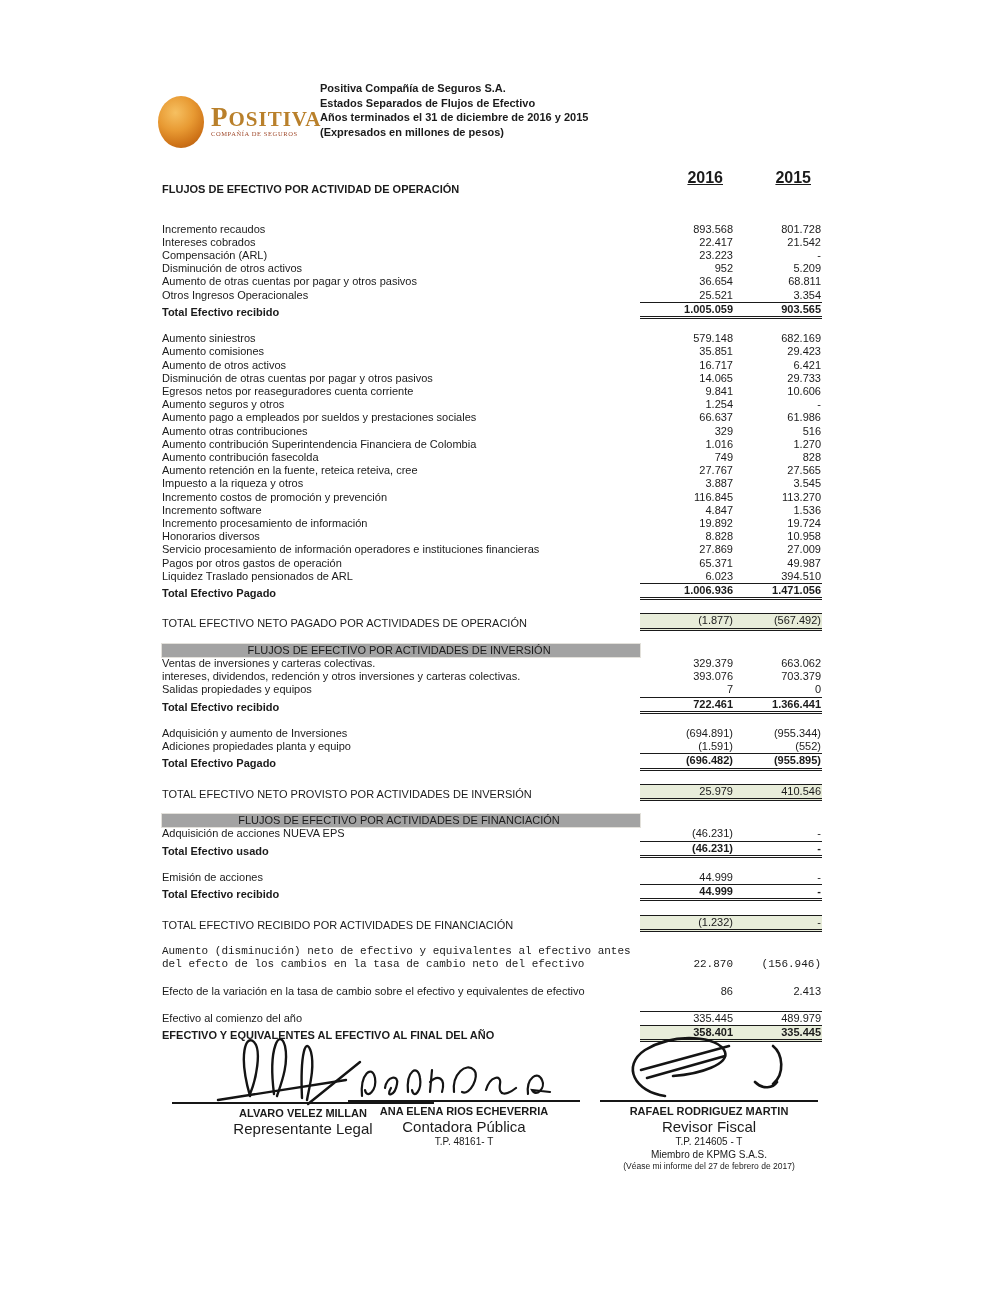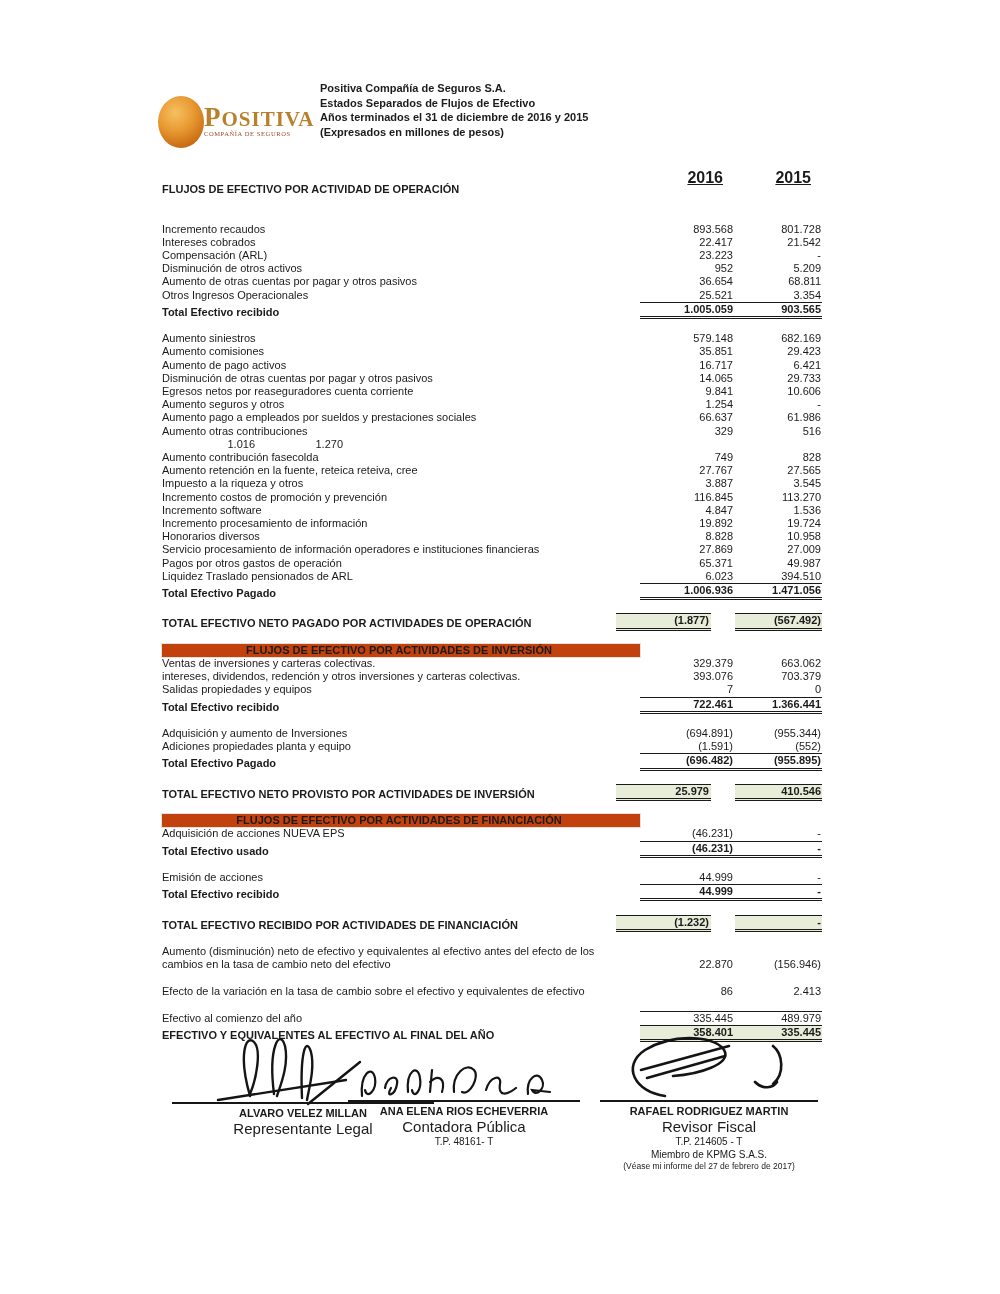--- a/index.html
+++ b/index.html
@@ -1,20 +1,20 @@
 <!DOCTYPE html>
 <html><head>
 <meta charset="utf-8">
 <style>
   html,body{margin:0;padding:0;background:#ffffff;}
   .page{position:relative;width:1000px;height:1294px;background:#ffffff;overflow:hidden;
         font-family:"Liberation Sans",sans-serif;color:#1b1b1b;}
 
   
-  .logo{position:absolute;left:158px;top:96px;display:flex;align-items:center;}
+  .logo{position:absolute;left:158px;top:96px;display:flex;align-items:center;gap:7px;}
   .logo-ball{width:46px;height:52px;border-radius:50%;
     background:radial-gradient(circle at 38% 32%, #f6c061 0%, #e89a33 40%, #cf7418 70%, #a8520f 100%);}
   .logo-brand{display:block;font-family:"Liberation Serif",serif;font-size:21px;letter-spacing:1px;
     color:#b9802b;line-height:20px;font-weight:bold;}
   .logo-brand::first-letter{font-size:27px;}
   .logo-tag{display:block;font-family:"Liberation Serif",serif;font-size:6.5px;letter-spacing:.6px;
     color:#a04a2c;margin-top:1px;}
 
   
   .doc-header{position:absolute;left:320px;top:81px;width:360px;
@@ -24,30 +24,30 @@
 
   
   .table{position:absolute;left:162px;top:183px;width:660px;font-size:11px;}
   .row{display:flex;align-items:flex-end;line-height:13.2px;min-height:13.2px;}
   .lab{flex:1;padding-right:4px;white-space:nowrap;}
   .v1{width:95px;text-align:right;padding:0 2px;box-sizing:border-box;}
   .v2{width:87px;text-align:right;padding:0 1px;box-sizing:border-box;}
   .r-gap{height:13px;}
   .r-gap_s{height:6px;}
   .r-header .lab{font-weight:bold;}
-  .r-band .lab{background:#c2410c;font-weight:bold;text-align:center;white-space:nowrap;
+  .r-band .lab{background:#a3a3a3;font-weight:normal;text-align:center;white-space:nowrap;
      box-shadow:0 0 0 1px #e3e1db;}
   .r-total{font-weight:bold;}
   .r-total .v1,.r-total .v2{border-top:1px solid #1a1a1a;border-bottom:3px double #1a1a1a;}
-  .r-net{font-weight:bold;gap:24px;}
+  .r-net{font-weight:normal;}
   .r-net .v1,.r-net .v2,.r-final .v1,.r-final .v2{
      background:#e8edda;border-top:1px solid #1a1a1a;border-bottom:3px double #1a1a1a;padding-left:37px;}
   .r-final{font-weight:bold;}
   .r-topline .v1,.r-topline .v2{border-top:1px solid #1a1a1a;}
-  .r-item2{margin-top:0;}
+  .r-item2{margin-top:0;font-family:Liberation Mono, monospace;}
   .r-item2 .lab{white-space:normal;max-width:520px;}
 
   
   .sig{position:absolute;text-align:center;}
   .sig svg{display:block;margin:0 auto;}
   .sigline{border-top:2px solid #161616;margin-top:-4px;}
   .sig-name{font-weight:bold;font-size:11px;margin-top:3px;}
   .sig-role{font-size:15px;margin-top:1px;}
   .sig-tp{font-size:10px;margin-top:1px;}
   .sig-member{font-size:10px;margin-top:2px;text-align:center;}
@@ -130,21 +130,21 @@
         <span class="lab">Aumento siniestros</span>
         <span class="v1">579.148</span>
         <span class="v2">682.169</span>
       </div>
       <div class="row r-item">
         <span class="lab">Aumento comisiones</span>
         <span class="v1">35.851</span>
         <span class="v2">29.423</span>
       </div>
       <div class="row r-item">
-        <span class="lab">Aumento de pago activos</span>
+        <span class="lab">Aumento de otros activos</span>
         <span class="v1">16.717</span>
         <span class="v2">6.421</span>
       </div>
       <div class="row r-item">
         <span class="lab">Disminución de otras cuentas por pagar y otros pasivos</span>
         <span class="v1">14.065</span>
         <span class="v2">29.733</span>
       </div>
       <div class="row r-item">
         <span class="lab">Egresos netos por reaseguradores cuenta corriente</span>
@@ -160,20 +160,21 @@
         <span class="lab">Aumento pago  a empleados por sueldos y prestaciones sociales</span>
         <span class="v1">66.637</span>
         <span class="v2">61.986</span>
       </div>
       <div class="row r-item">
         <span class="lab">Aumento otras contribuciones</span>
         <span class="v1">329</span>
         <span class="v2">516</span>
       </div>
       <div class="row r-item">
+        <span class="lab">Aumento contribución Superintendencia Financiera de Colombia</span>
         <span class="v1">1.016</span>
         <span class="v2">1.270</span>
       </div>
       <div class="row r-item">
         <span class="lab">Aumento contribución fasecolda</span>
         <span class="v1">749</span>
         <span class="v2">828</span>
       </div>
       <div class="row r-item">
         <span class="lab">Aumento retención en la fuente, reteica reteiva, cree</span>

